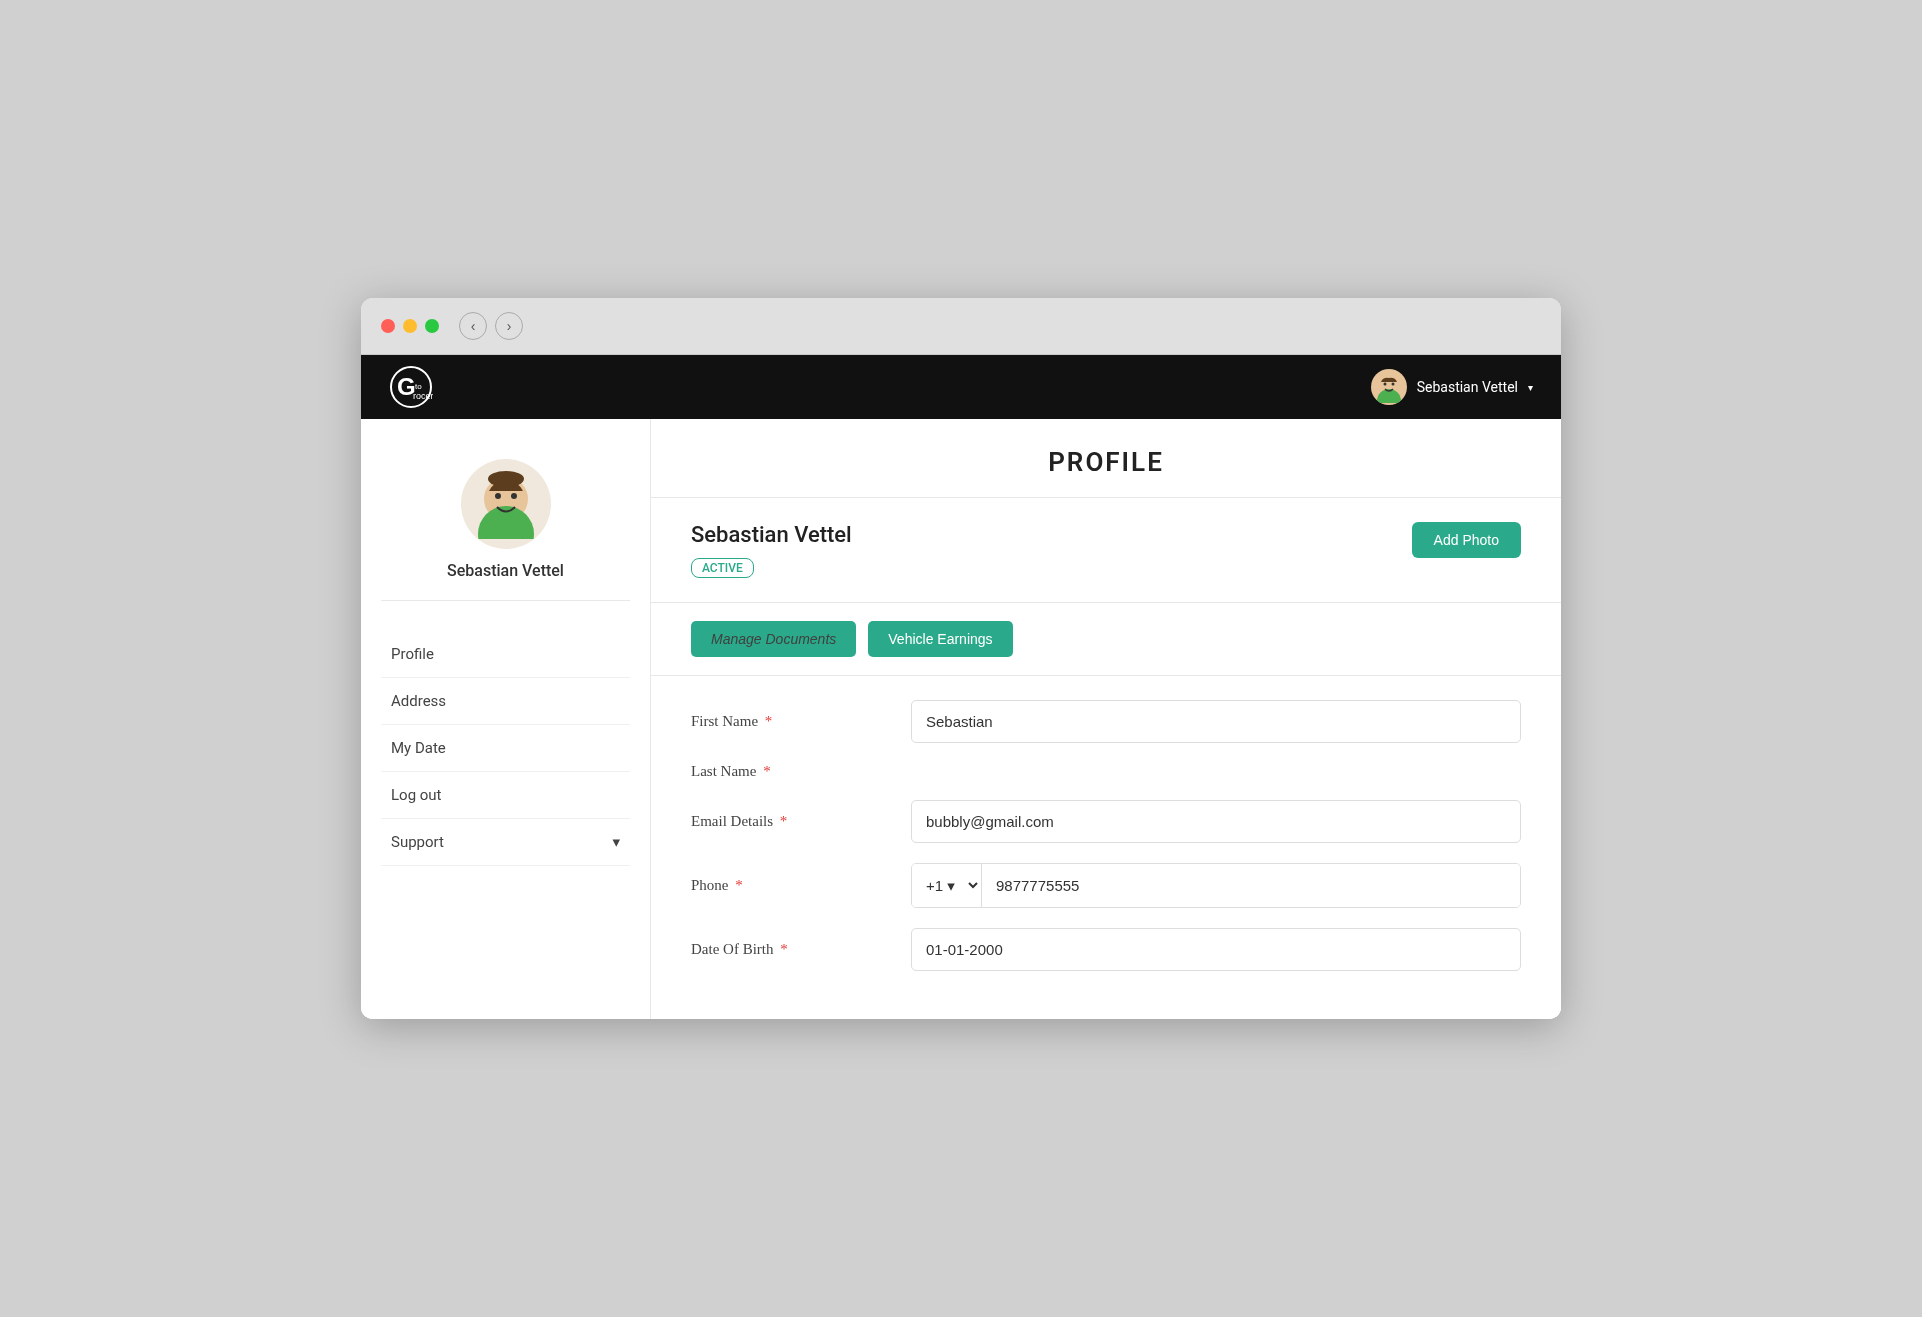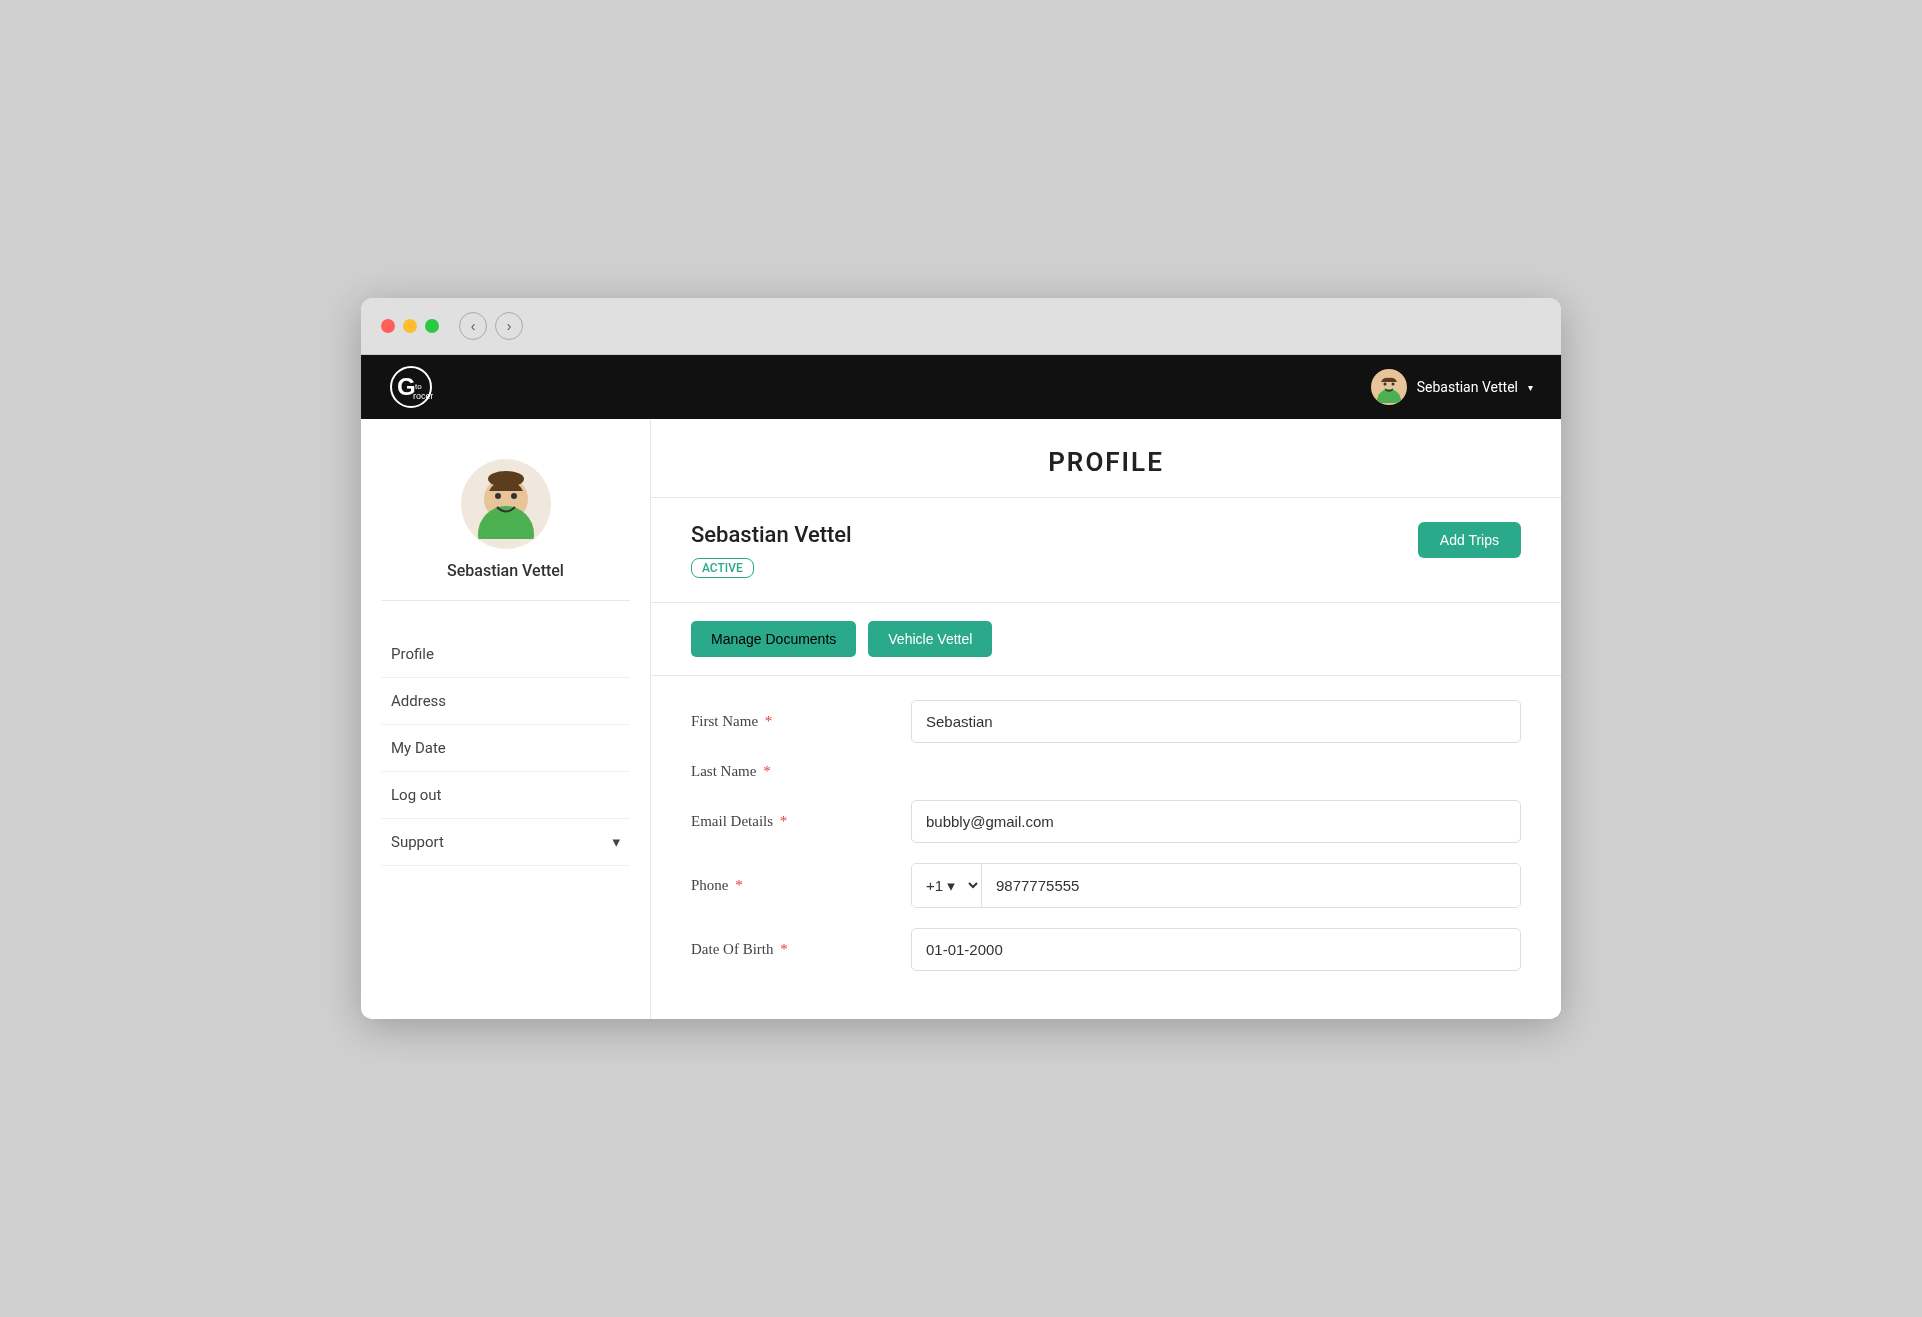--- a/index.html
+++ b/index.html
@@ -180,21 +180,22 @@
     }
     .tab-btn {
       padding: 10px 20px;
       border-radius: 5px;
       font-size: 14px;
       cursor: pointer;
       border: none;
     }
     .tab-btn-active {
       background: #2aaa8a;
-      color: #000000;
+      color: #404040;
+      font-style: italic;
     }
     .tab-btn-outline {
       background: #2aaa8a;
       color: white;
     }
 
     .form-section {
       padding: 24px 40px;
     }
     .form-row {
@@ -339,26 +340,26 @@
 
         <div class="profile-header">
           <h1 class="profile-title">PROFILE</h1>
         </div>
 
         <div class="user-section">
           <div class="user-name-area">
             <div class="user-full-name">Sebastian Vettel</div>
             <span class="active-badge">ACTIVE</span>
           </div>
-          <button class="add-photo-btn">Add Trips</button>
+          <button class="add-photo-btn">Add Photo</button>
         </div>
 
         <div class="tabs-section">
           <button class="tab-btn tab-btn-active">Manage Documents</button>
-          <button class="tab-btn tab-btn-outline">Vehicle Vettel</button>
+          <button class="tab-btn tab-btn-outline">Vehicle Earnings</button>
         </div>
 
         <div class="form-section">
 
           <div class="form-row">
             <label class="form-label">
               <span>First Name</span><span class="required-star"> *</span>
             </label>
             <input class="form-input" type="text" value="Sebastian" style="">
           </div>

